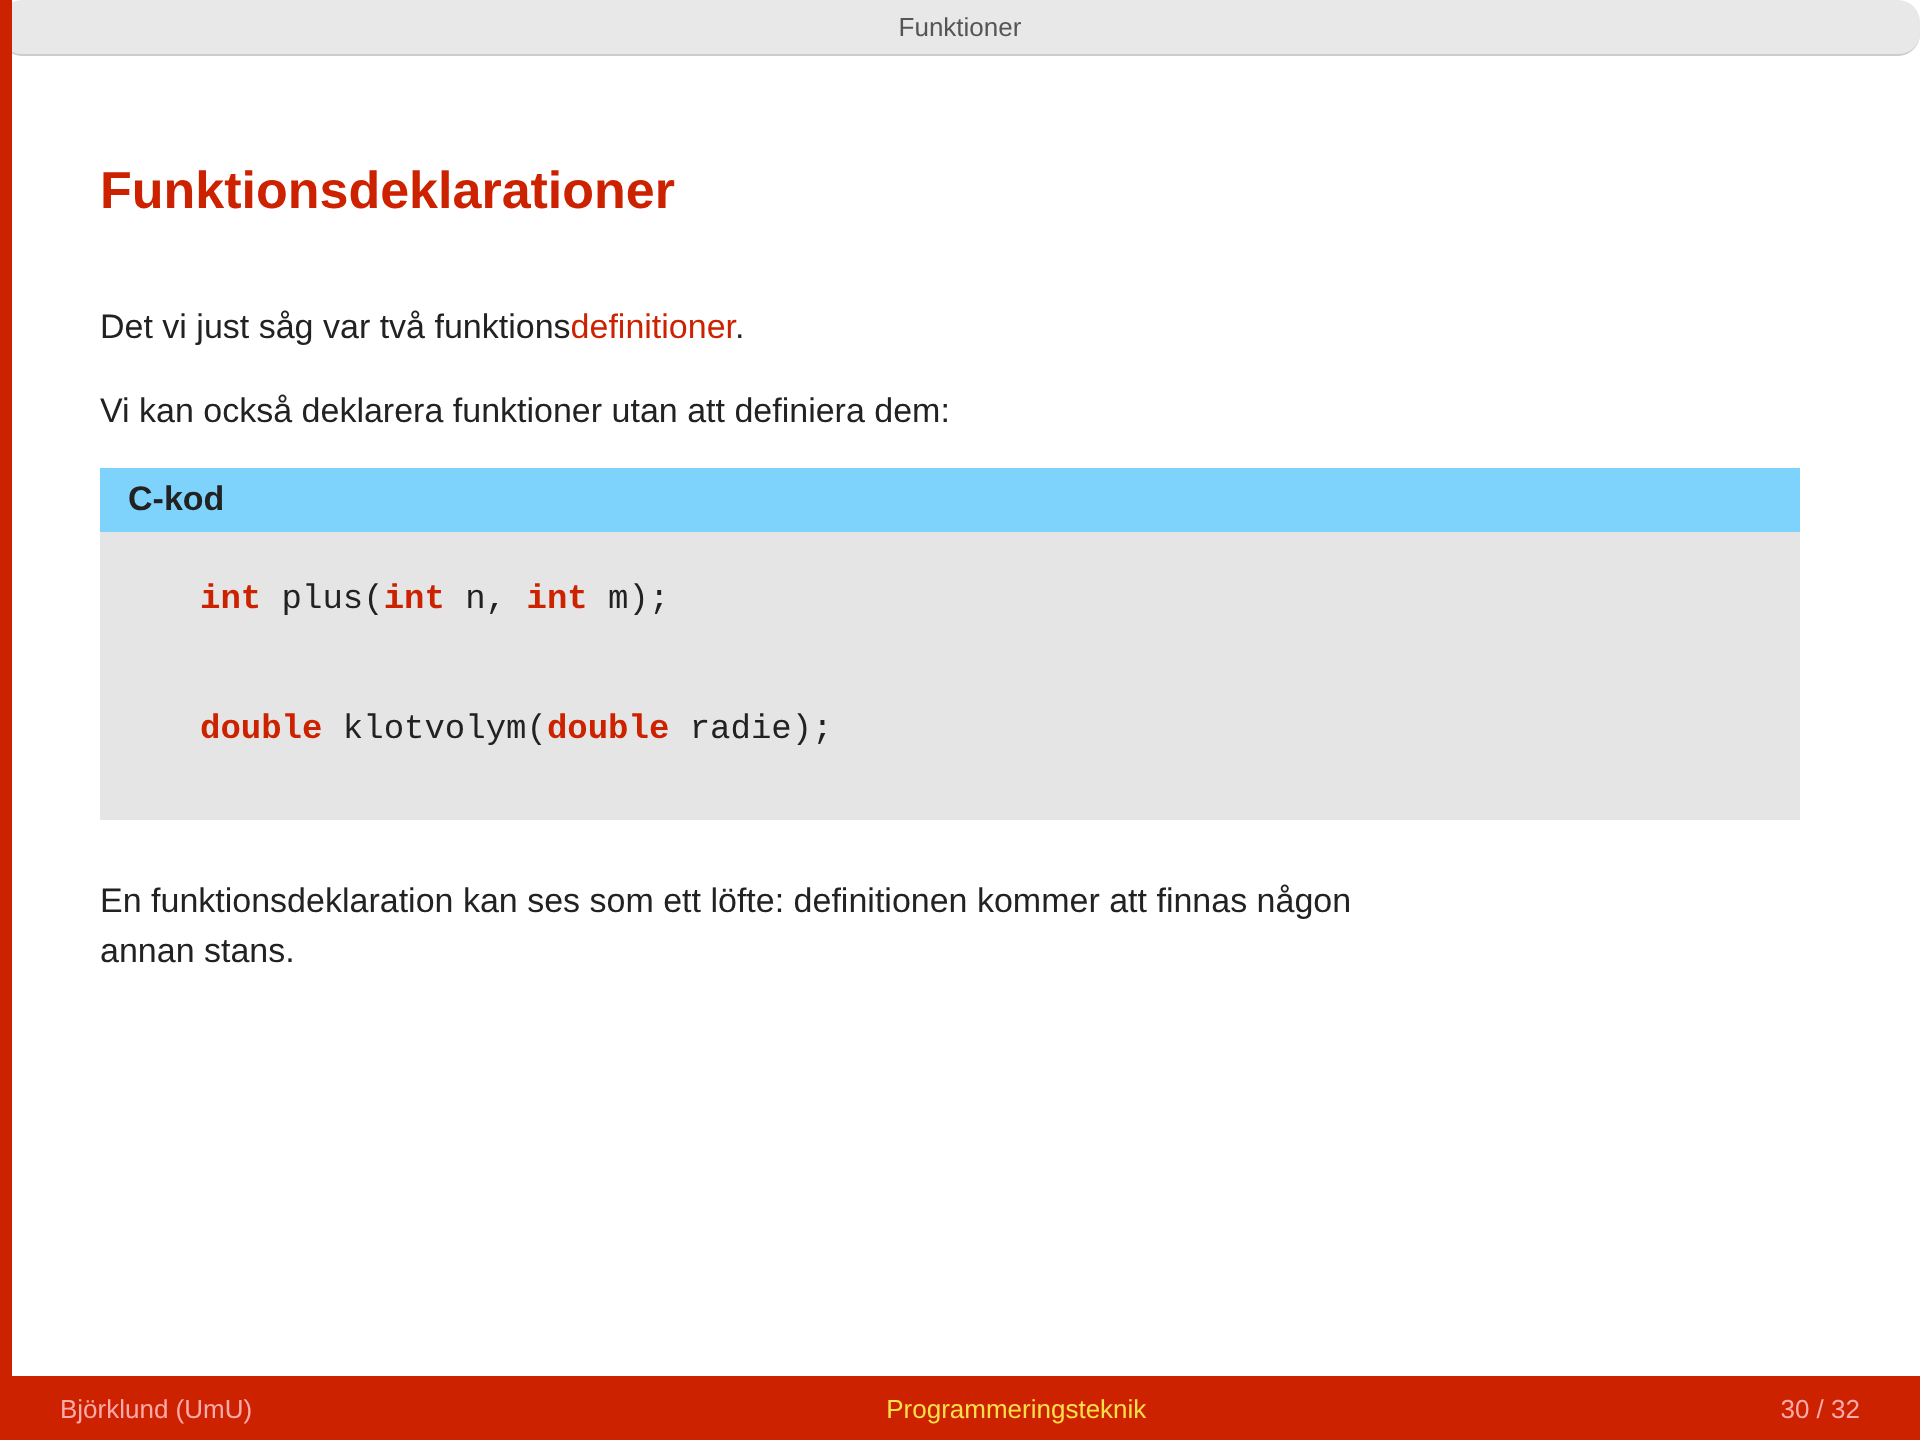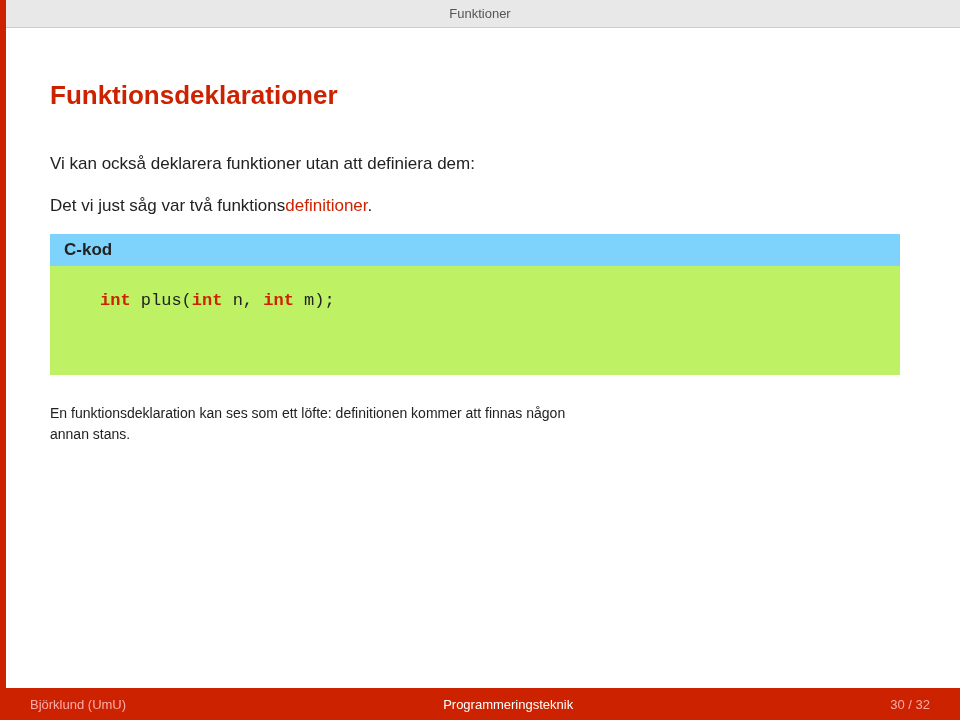--- a/index.html
+++ b/index.html
@@ -18,20 +18,21 @@
     }
 
     
     .top-bar {
       background: #e8e8e8;
       height: 28px;
       display: flex;
       align-items: center;
       justify-content: center;
       border-bottom: 1px solid #cccccc;
+      border-radius: 11px;
     }
 
     .top-bar-title {
       color: #555555;
       font-size: 13px;
     }
 
     
     .left-accent {
       position: absolute;
@@ -75,21 +76,21 @@
       background: #7dd3fc;
       padding: 6px 14px;
       font-size: 17px;
       font-weight: bold;
       color: #222222;
       margin-bottom: 0;
     }
 
     
     .code-block {
-      background: #bef264;
+      background: #e5e5e5;
       padding: 20px 30px 24px 50px;
       font-family: 'Courier New', Courier, monospace;
       font-size: 17px;
       line-height: 1.8;
       margin-bottom: 28px;
     }
 
     .code-line {
       display: block;
       margin-bottom: 4px;
@@ -117,62 +118,65 @@
       justify-content: space-between;
       padding: 0 30px;
     }
 
     .footer-left {
       color: #ffaaaa;
       font-size: 13px;
     }
 
     .footer-center {
-      color: #ffffff;
+      color: #fde047;
       font-size: 13px;
     }
 
     .footer-right {
       color: #ffaaaa;
       font-size: 13px;
     }
 
     .second-text {
-      font-size: 14px;
+      font-size: 17px;
       color: #222222;
       line-height: 1.5;
       margin-top: 24px;
     }
   </style>
 </head>
 <body>
 
 <div class="top-bar">
   <span class="top-bar-title">Funktioner</span>
 </div>
 
 <div class="left-accent"></div>
 
 <div class="content">
 
   <h1 class="page-title">Funktionsdeklarationer</h1>
 
-  <p class="body-text">Vi kan också deklarera funktioner utan att definiera dem:</p>
-
   <p class="body-text">
     <span>Det vi just såg var två funktions</span><span class="link">definitioner</span><span>.</span>
   </p>
+
+  <p class="body-text">Vi kan också deklarera funktioner utan att definiera dem:</p>
 
   <div class="ckod-bar">C-kod</div>
 
   <div class="code-block">
     <span class="code-line">
       <span class="kw">int</span><span class="code-normal"> plus(</span><span class="kw">int</span><span class="code-normal"> n, </span><span class="kw">int</span><span class="code-normal"> m);</span>
     </span>
     <br>
+    <span class="code-line">
+      <span class="kw">double</span><span class="code-normal"> klotvolym(</span><span class="kw">double</span><span class="code-normal"> radie);</span>
+    </span>
   </div>
 
   <p class="second-text">
     <span>En funktionsdeklaration kan ses som ett löfte: definitionen kommer att finnas någon</span><br>
     <span>annan stans.</span>
   </p>
 
 </div>
 
 <div class="footer">

